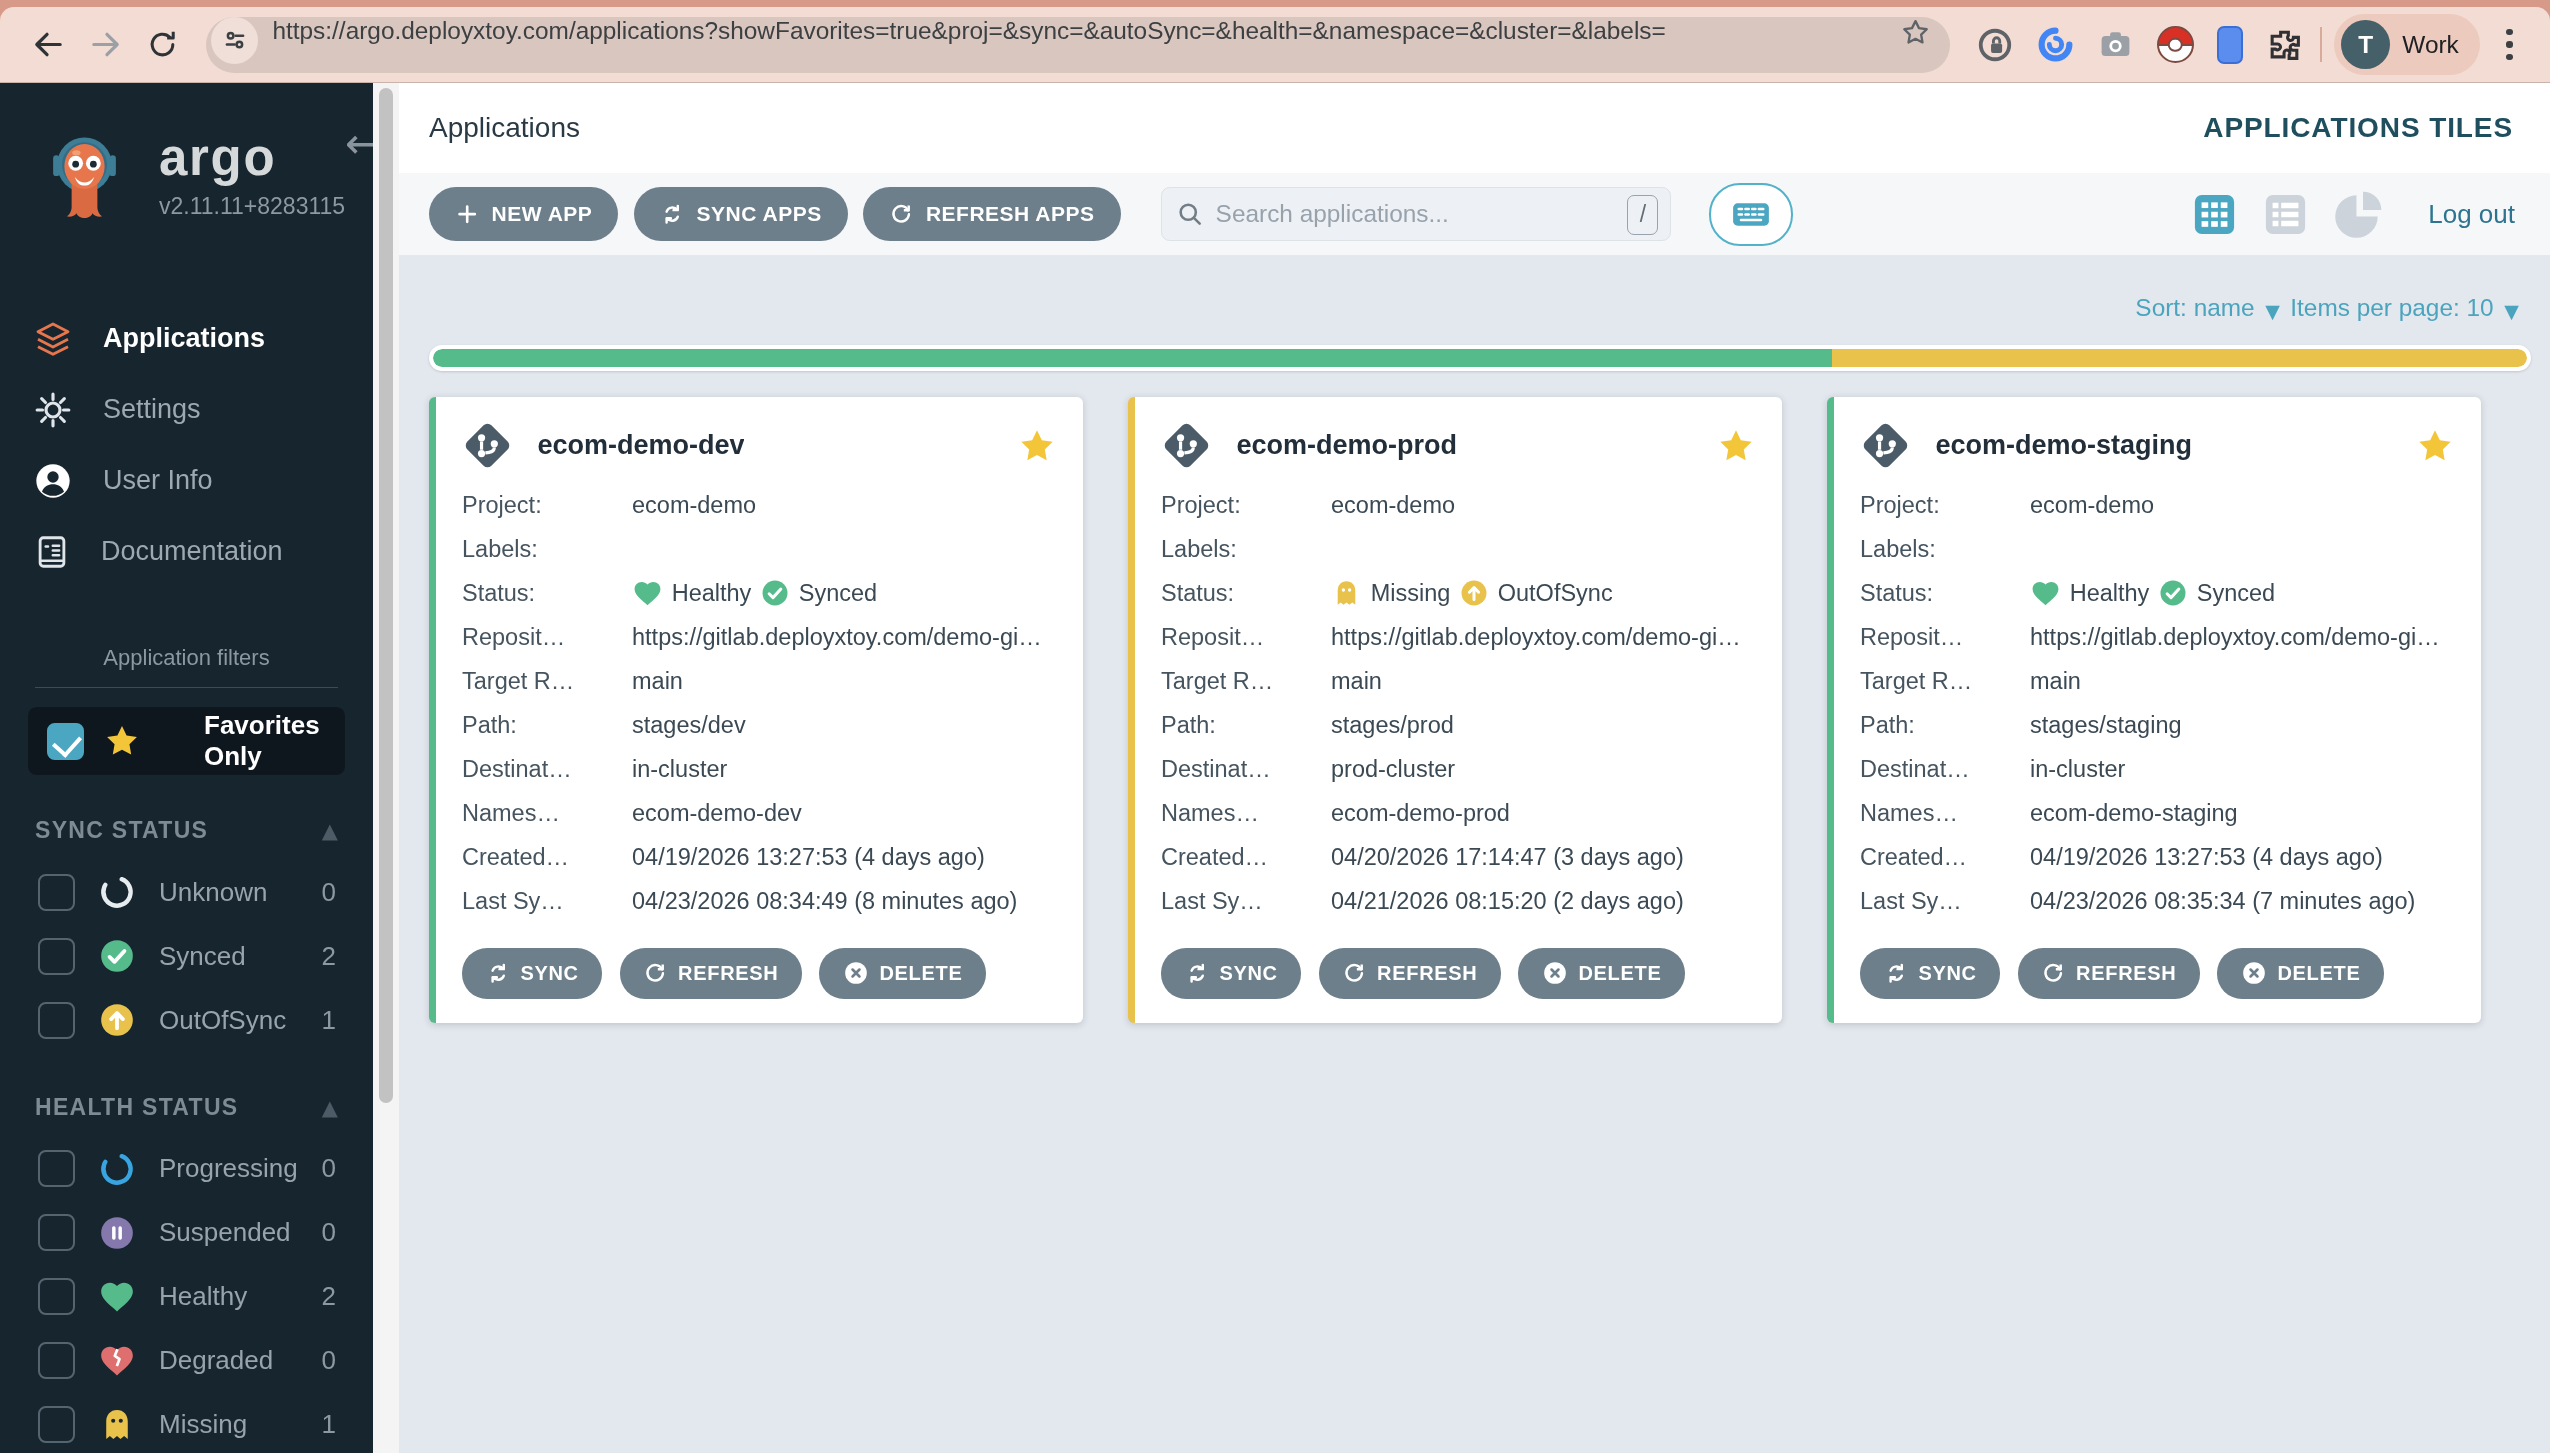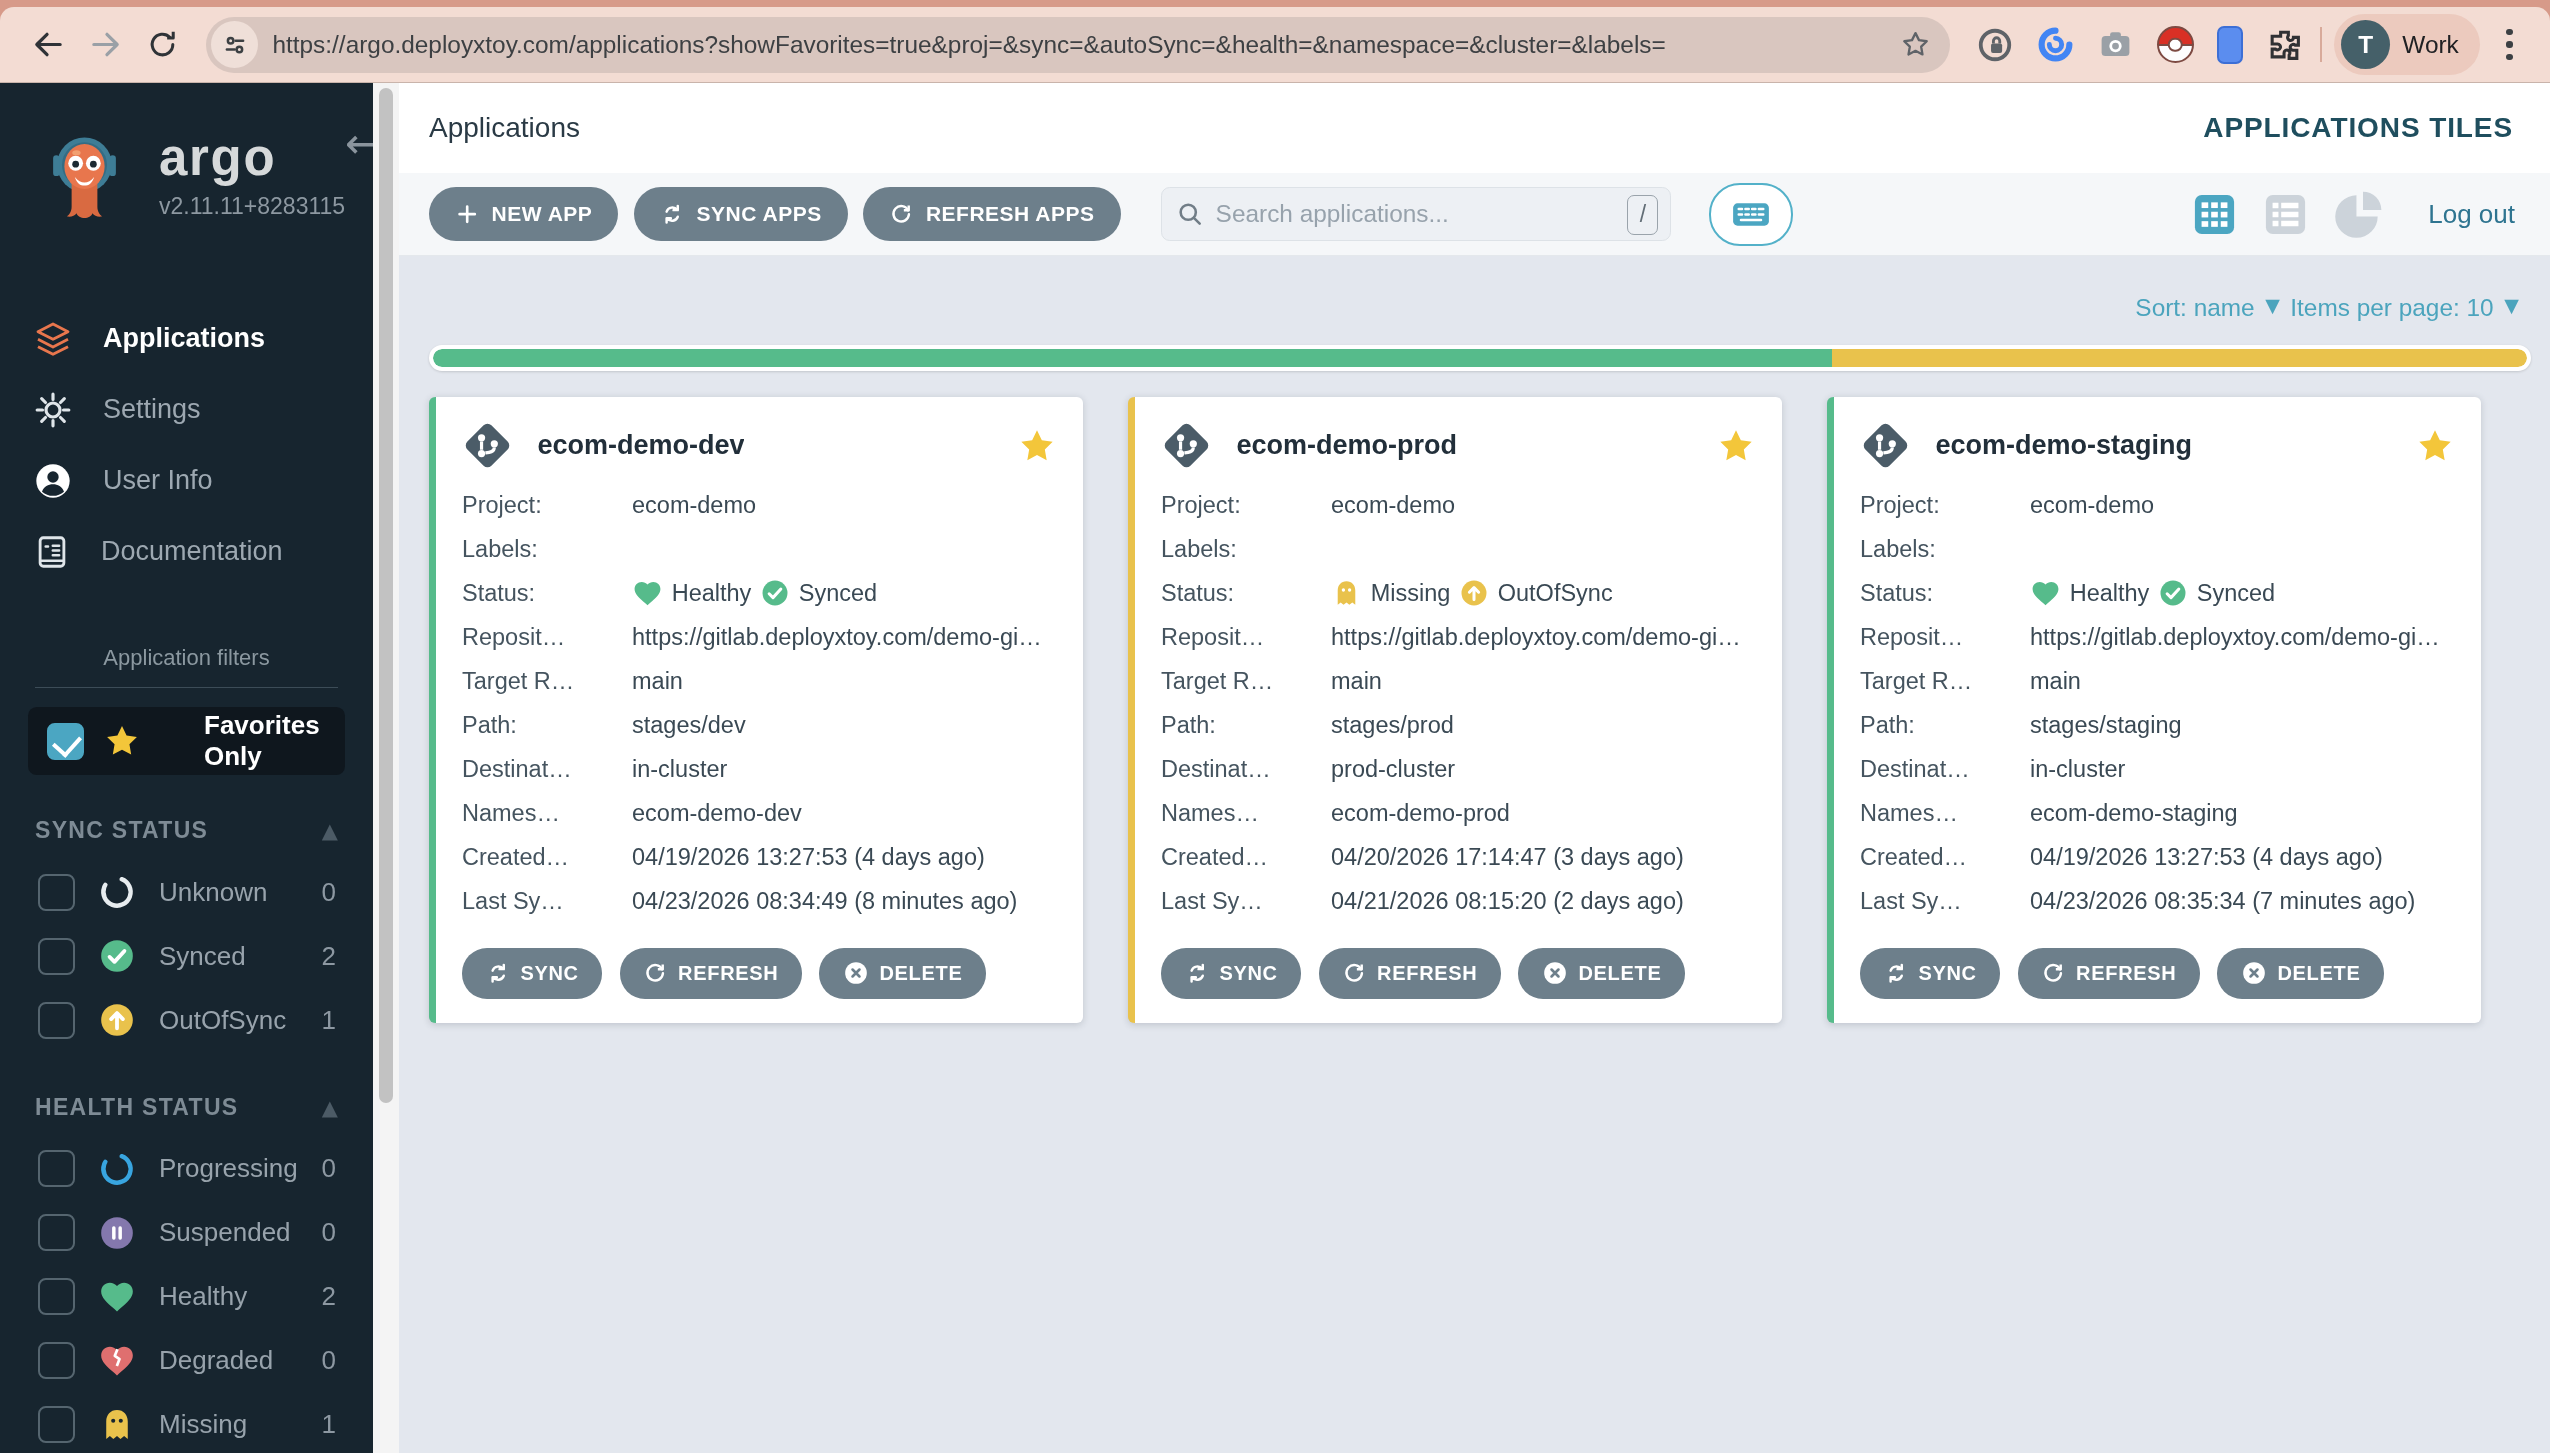--- a/index.html
+++ b/index.html
@@ -8,21 +8,21 @@
   .ic { display:inline-block; vertical-align:middle; flex:none; }
 
   
   .chrome { width:100%; height:83px; background:#d79a89; position:relative; }
   .chrome-body { position:absolute; left:0; top:7px; right:0; bottom:0;
     background:#f3dcd3; border-radius:14px 14px 0 0; display:flex; align-items:center;
     padding:0 23px 0 26px; gap:12.2px; border-bottom:0.9px solid #c9b4ab; }
   .nav-btn { width:45px; height:45px; display:flex; align-items:center; justify-content:center;
     border-radius:50%; }
   .url-pill { flex:1; height:56px; background:#d9c6bf; border-radius:28px; display:flex;
-    align-items:center; padding:0 19px 0 5.2px; margin:0 8.7px; min-width:0; }
+    padding:0 19px 0 5.2px; margin:0 8.7px; min-width:0; }
   .url-chip { width:47px; height:47px; border-radius:50%; background:#efdfd8; display:flex;
     align-items:center; justify-content:center; flex:none; }
   .url-text { flex:1; font-size:24.4px; color:#3d4043; white-space:nowrap; overflow:hidden;
     margin-left:14px; }
   .ext-row { display:flex; align-items:center; gap:23px; margin:0 5.2px; }
   .pokeball { width:37px; height:37px; border-radius:50%; border:2.6px solid #7d4a42;
     background:linear-gradient(#d93025 0 47%, #7d4a42 47% 56%, #fdfdfd 56% 100%);
     position:relative; }
   .pokeball::after { content:""; position:absolute; left:50%; top:50%; width:10.5px; height:10.5px;
     border-radius:50%; background:#fff; border:2.6px solid #7d4a42; transform:translate(-50%,-50%); }
@@ -99,21 +99,21 @@
   .slash-hint { position:absolute; right:12.2px; top:7.8px; width:31px; height:40px;
     border:1.7px solid #9aa3ab; border-radius:7px; color:#626d76; font-size:23px; display:flex;
     align-items:center; justify-content:center; }
   .kb-btn { width:84px; height:63px; border-radius:31px; border:2.6px solid #53b1c9; background:#fff;
     margin-left:23px; display:flex; align-items:center; justify-content:center; cursor:pointer; }
   .tb-spacer { flex:1; }
   .view-ics { display:flex; align-items:center; gap:24.4px; }
   .logout { font-size:26px; color:#2e7490; margin-left:30px; cursor:pointer; }
 
   .content { flex:1; padding:0 19px 0 30px; }
-  .sortbar { display:flex; justify-content:flex-end; align-items:flex-start; gap:10.5px;
+  .sortbar { display:flex; justify-content:flex-end; align-items:flex-end; gap:10.5px;
     margin-top:38px; padding-right:12.2px; font-size:24.4px; color:#4ba4bd; }
   .sort-caret { color:#4ba4bd; font-size:19px; font-family:"DejaVu Sans", sans-serif; }
   .statusbar { height:26px; margin-top:23px; border:4.4px solid #fff; border-radius:14px;
     background:#fff; display:flex; overflow:hidden; box-shadow:0 0.9px 2.6px rgba(0,0,0,.15); }
   .statusbar .seg-green { background:#56bb8b; height:100%; border-radius:8.7px 0 0 8.7px; }
   .statusbar .seg-yellow { background:#e9c24c; height:100%; flex:1; border-radius:0 8.7px 8.7px 0; }
 
   
   .cards { display:flex; gap:45px; margin-top:26px; }
   .card { width:654px; background:#fff; border-radius:6.1px; border-left:7.8px solid #56bb8b;

